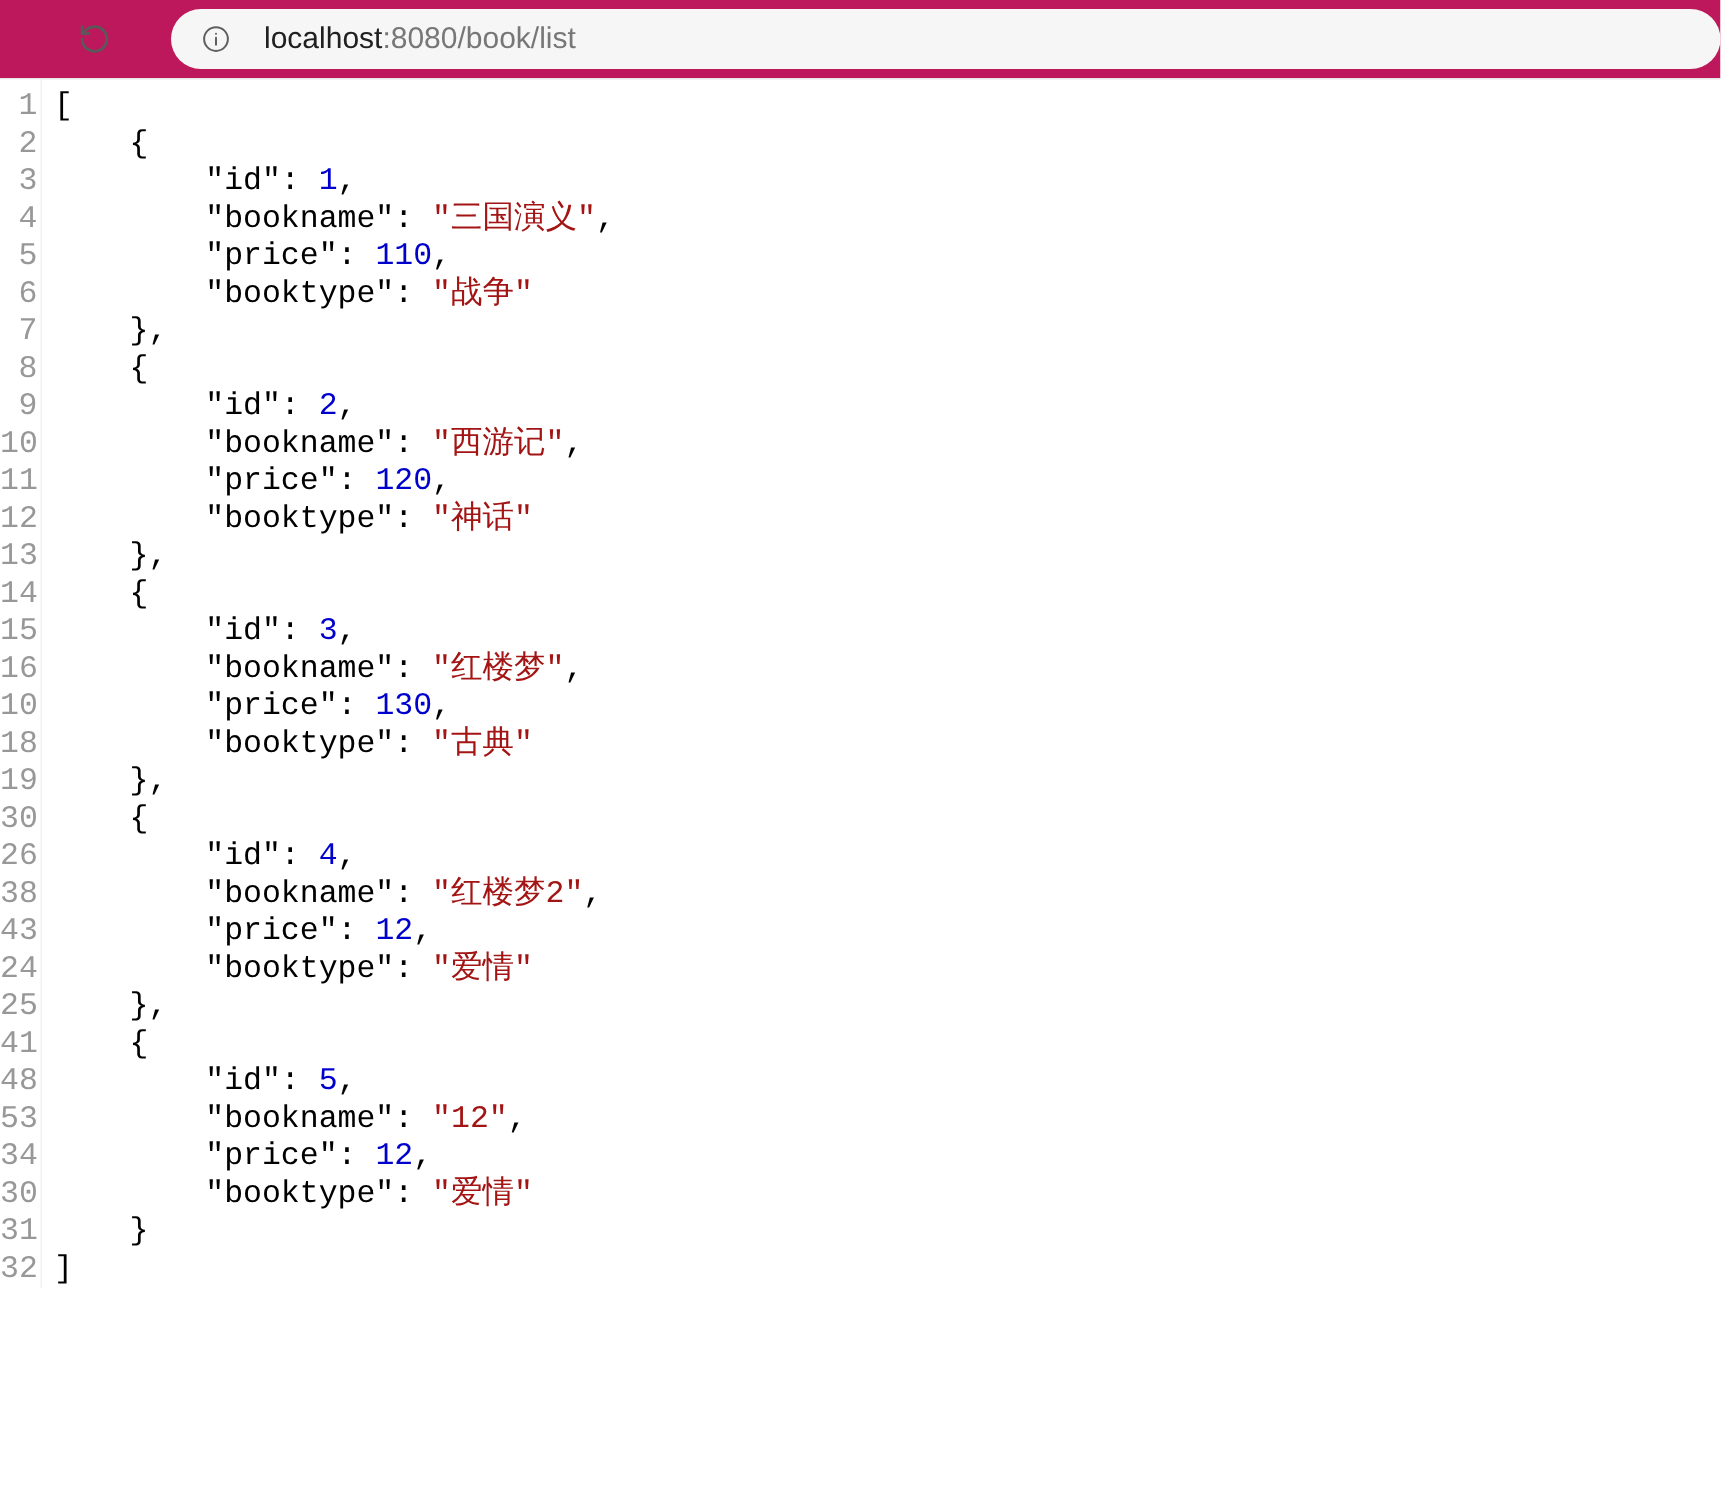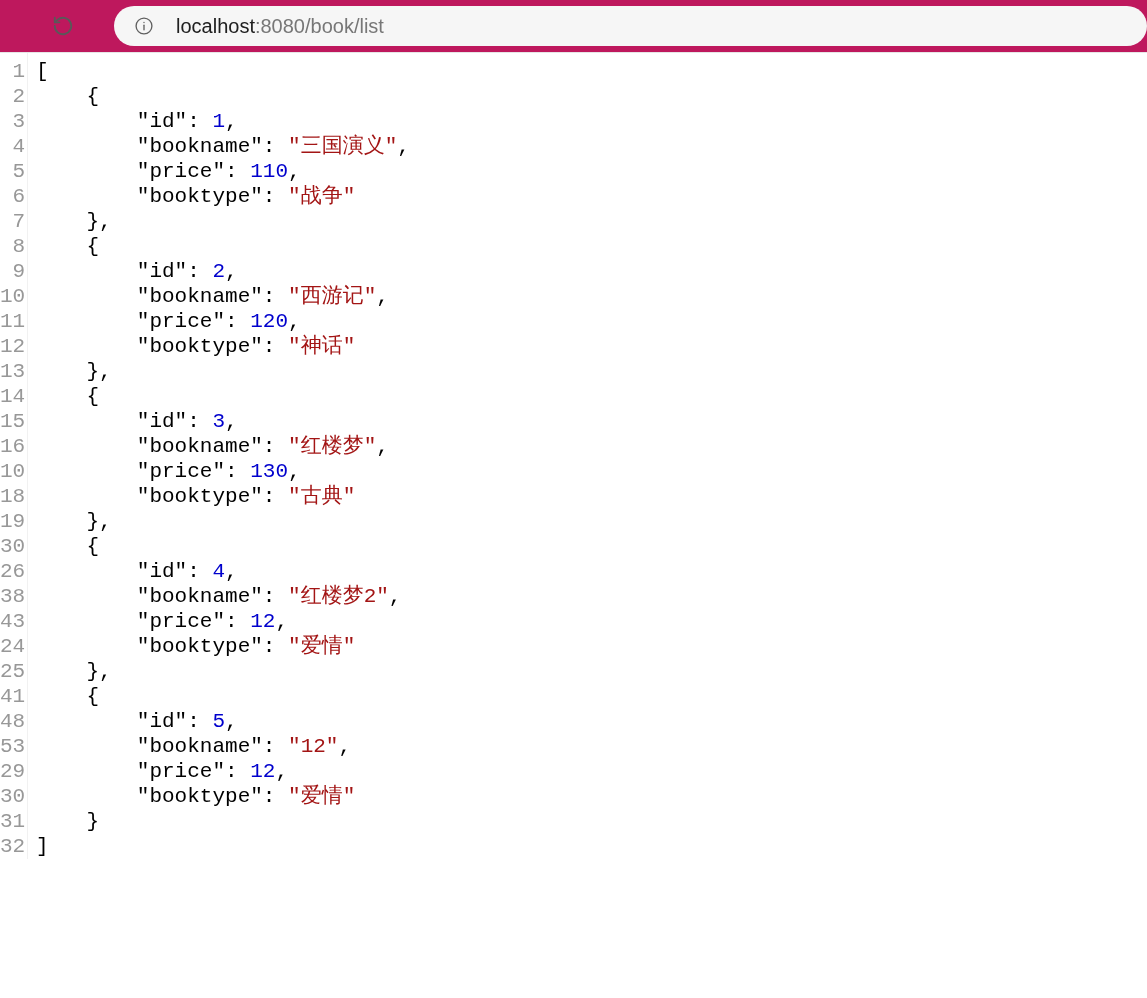--- a/index.html
+++ b/index.html
@@ -132,19 +132,19 @@
       <div>19</div>
       <div>30</div>
       <div>26</div>
       <div>38</div>
       <div>43</div>
       <div>24</div>
       <div>25</div>
       <div>41</div>
       <div>48</div>
       <div>53</div>
-      <div>29</div>
+      <div>34</div>
       <div>30</div>
       <div>31</div>
       <div>32</div>
     </div>
   <div class="code" id="code"><div class="code-line"><span class="tok-plain">[</span></div><div class="code-line"><span class="tok-plain">    {</span></div><div class="code-line"><span class="tok-plain">        "id": </span><span class="tok-num">1</span><span class="tok-plain">,</span></div><div class="code-line"><span class="tok-plain">        "bookname": </span><span class="tok-str">"三国演义"</span><span class="tok-plain">,</span></div><div class="code-line"><span class="tok-plain">        "price": </span><span class="tok-num">110</span><span class="tok-plain">,</span></div><div class="code-line"><span class="tok-plain">        "booktype": </span><span class="tok-str">"战争"</span><span class="tok-plain"></span></div><div class="code-line"><span class="tok-plain">    },</span></div><div class="code-line"><span class="tok-plain">    {</span></div><div class="code-line"><span class="tok-plain">        "id": </span><span class="tok-num">2</span><span class="tok-plain">,</span></div><div class="code-line"><span class="tok-plain">        "bookname": </span><span class="tok-str">"西游记"</span><span class="tok-plain">,</span></div><div class="code-line"><span class="tok-plain">        "price": </span><span class="tok-num">120</span><span class="tok-plain">,</span></div><div class="code-line"><span class="tok-plain">        "booktype": </span><span class="tok-str">"神话"</span><span class="tok-plain"></span></div><div class="code-line"><span class="tok-plain">    },</span></div><div class="code-line"><span class="tok-plain">    {</span></div><div class="code-line"><span class="tok-plain">        "id": </span><span class="tok-num">3</span><span class="tok-plain">,</span></div><div class="code-line"><span class="tok-plain">        "bookname": </span><span class="tok-str">"红楼梦"</span><span class="tok-plain">,</span></div><div class="code-line"><span class="tok-plain">        "price": </span><span class="tok-num">130</span><span class="tok-plain">,</span></div><div class="code-line"><span class="tok-plain">        "booktype": </span><span class="tok-str">"古典"</span><span class="tok-plain"></span></div><div class="code-line"><span class="tok-plain">    },</span></div><div class="code-line"><span class="tok-plain">    {</span></div><div class="code-line"><span class="tok-plain">        "id": </span><span class="tok-num">4</span><span class="tok-plain">,</span></div><div class="code-line"><span class="tok-plain">        "bookname": </span><span class="tok-str">"红楼梦2"</span><span class="tok-plain">,</span></div><div class="code-line"><span class="tok-plain">        "price": </span><span class="tok-num">12</span><span class="tok-plain">,</span></div><div class="code-line"><span class="tok-plain">        "booktype": </span><span class="tok-str">"爱情"</span><span class="tok-plain"></span></div><div class="code-line"><span class="tok-plain">    },</span></div><div class="code-line"><span class="tok-plain">    {</span></div><div class="code-line"><span class="tok-plain">        "id": </span><span class="tok-num">5</span><span class="tok-plain">,</span></div><div class="code-line"><span class="tok-plain">        "bookname": </span><span class="tok-str">"12"</span><span class="tok-plain">,</span></div><div class="code-line"><span class="tok-plain">        "price": </span><span class="tok-num">12</span><span class="tok-plain">,</span></div><div class="code-line"><span class="tok-plain">        "booktype": </span><span class="tok-str">"爱情"</span><span class="tok-plain"></span></div><div class="code-line"><span class="tok-plain">    }</span></div><div class="code-line"><span class="tok-plain">]</span></div></div>
 </div>
 
 </body></html>

